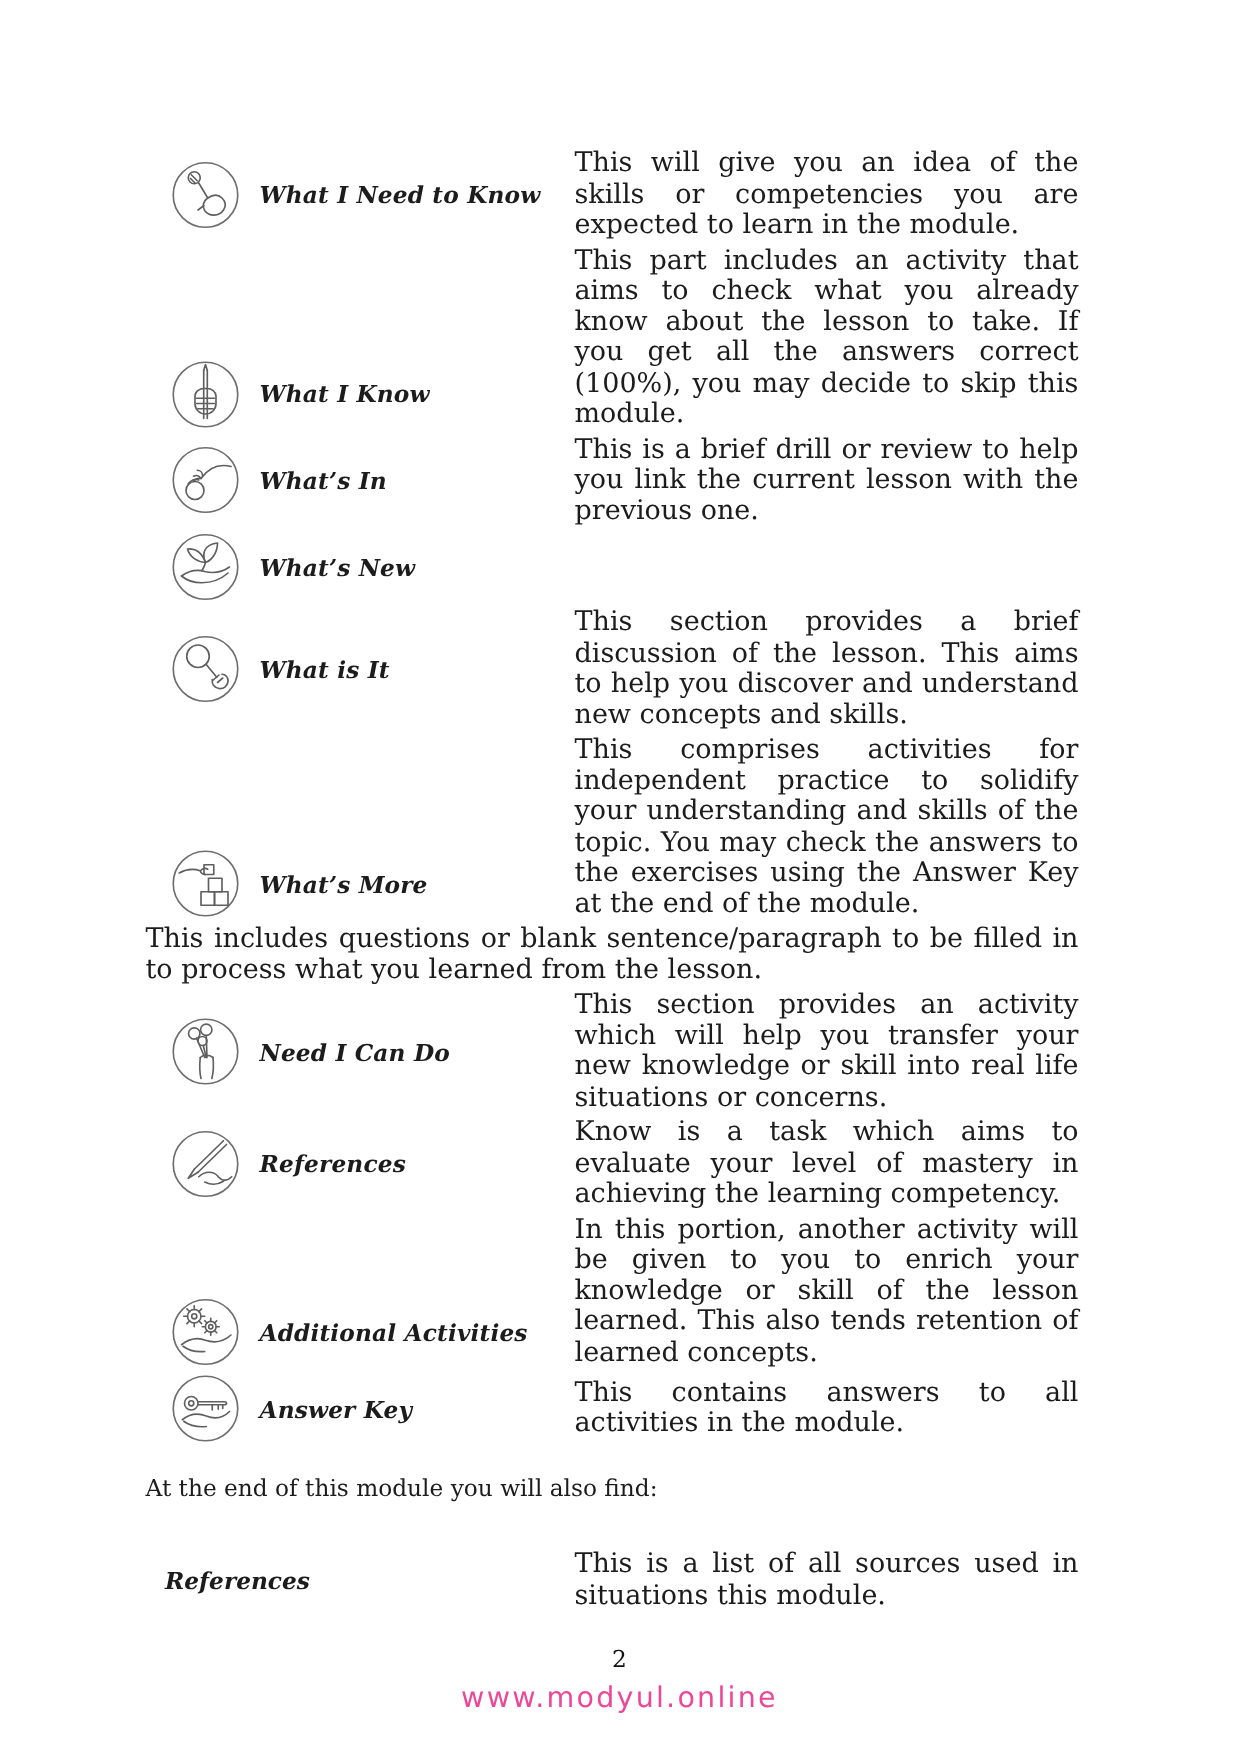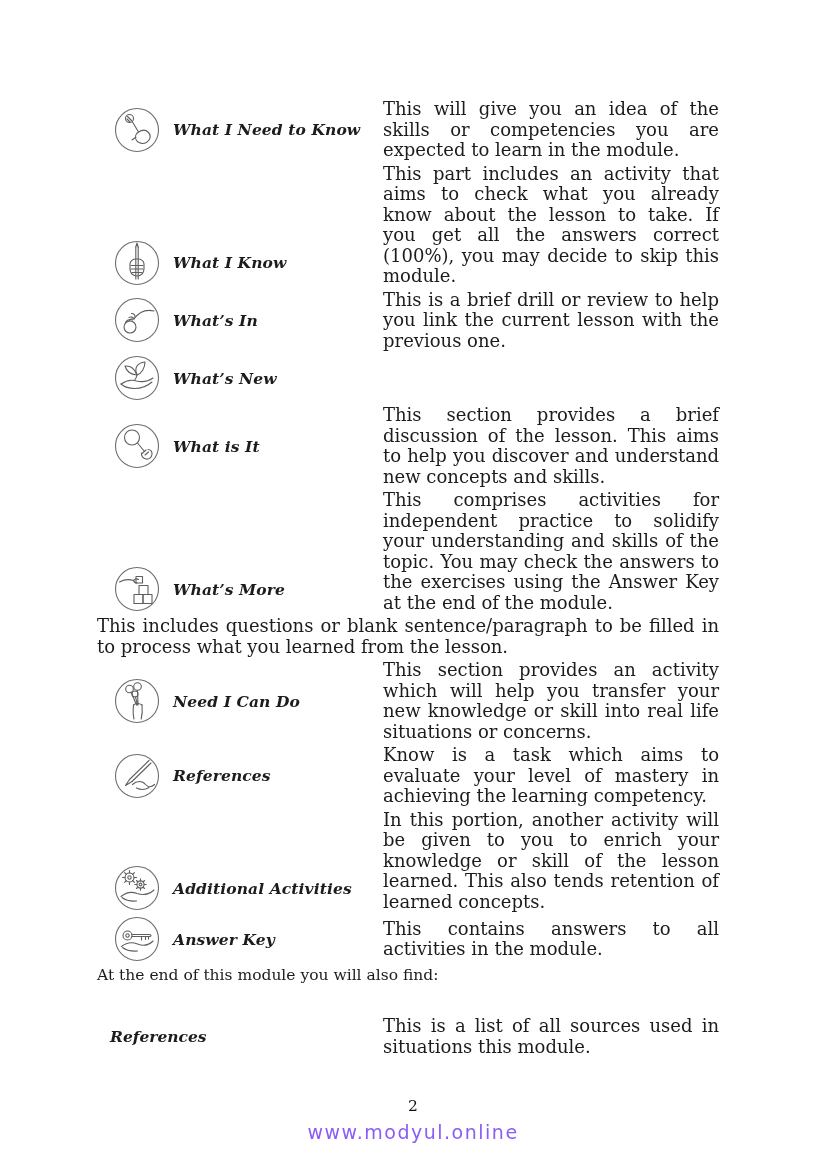--- a/index.html
+++ b/index.html
@@ -15,32 +15,32 @@
   }
   .icon-wrap { margin-left:16px; flex:0 0 48px; width:48px; height:48px; }
   .icon-wrap svg { width:48px; height:48px; display:block; }
   .label {
     margin-left:12px; font-weight:bold; font-style:italic;
     font-size:15.5px; line-height:19px; letter-spacing:0.1px;
   }
   .desc {
     flex:1; font-size:18px; line-height:20.5px; text-align:justify;
   }
-  .footer-note { font-size:15.5px; margin:3px 0 0 0; }
+  .footer-note { font-size:15.5px; margin:20px 0 0 0; }
   .ref-row { display:flex; align-items:center; margin-top:32px; }
   .ref-left { flex:0 0 286px; width:286px; padding-left:13px; box-sizing:border-box; }
   .ref-label { font-weight:bold; font-style:italic; font-size:15.5px; }
   .page-number {
     position:absolute; left:0; right:0; top:1097px; text-align:center;
     font-size:15.5px; color:#111;
   }
   .watermark {
     position:absolute; left:0; right:0; top:1121px; text-align:center;
     font-family:"DejaVu Sans", sans-serif; font-size:19px;
-    color:#8b5cf6; letter-spacing:1.5px;
+    color:#ec4899; letter-spacing:1.5px;
   }
   .ic { stroke:#5f5f5f; fill:none; stroke-width:1.1; stroke-linecap:round; stroke-linejoin:round; }
   .ic .ring { stroke:#6e6e6e; }
 </style>
 </head>
 <body>
 
 <div class="content">
 
   <div class="row">

